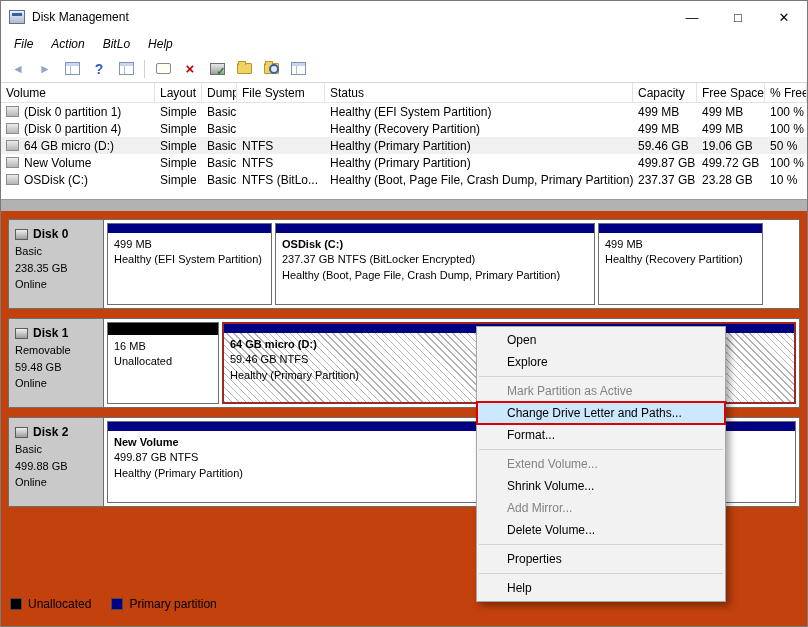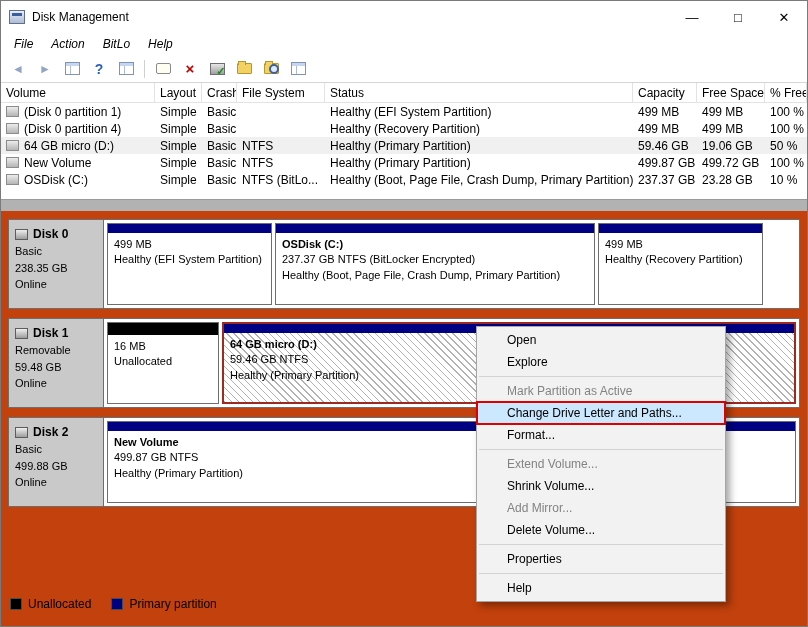--- a/index.html
+++ b/index.html
@@ -130,21 +130,21 @@
       </span>
     <span class="ti">
         <span class="tbl-icon"></span>
       </span>
   </div>
 
   <div class="vtable">
     <div class="vhead">
       <div class="cell c1">Volume</div>
       <div class="cell c2">Layout</div>
-      <div class="cell c3">Crash</div>
+      <div class="cell c3">Dump</div>
       <div class="cell c4">File System</div>
       <div class="cell c5">Status</div>
       <div class="cell c6">Capacity</div>
       <div class="cell c7">Free Space</div>
       <div class="cell c8">% Free</div>
     </div>
 
     <div class="vrow">
       <div class="cell c1">
           <span class="vol-icon"></span>

